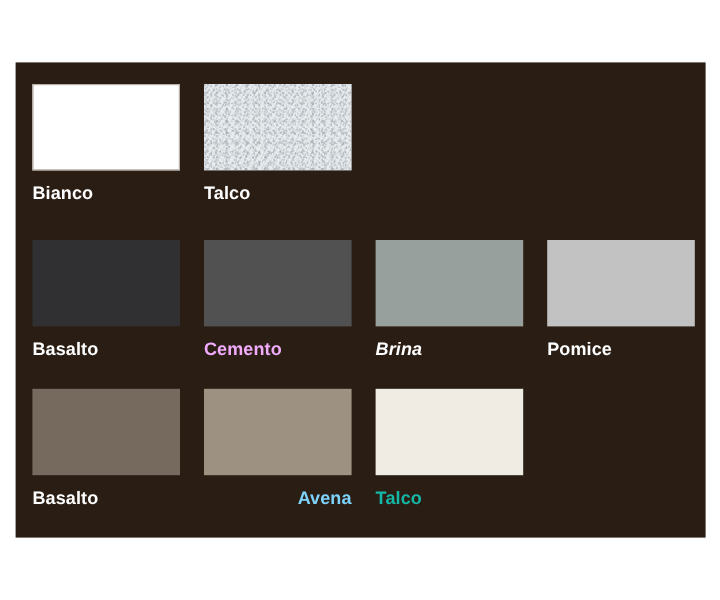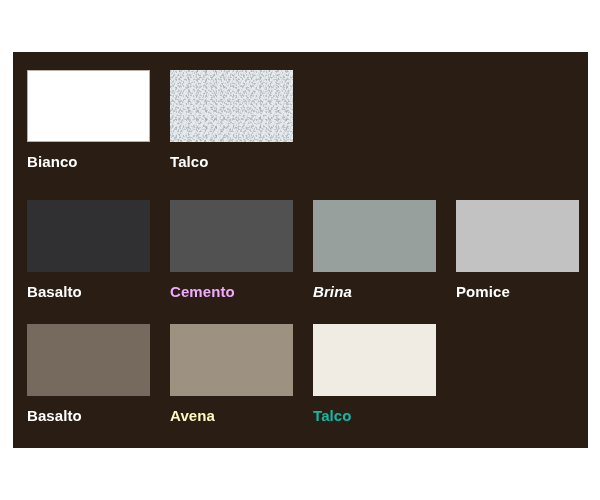--- a/index.html
+++ b/index.html
@@ -142,21 +142,21 @@
     </div>
   </div>
 
   <div class="swatch-row" id="swatch-row-3">
     <div class="swatch-cell">
       <div class="swatch-chip" style="background-color: rgb(118, 106, 94);"></div>
       <div class="swatch-label" style="color: rgb(255, 255, 255);">Basalto</div>
     </div>
     <div class="swatch-cell">
       <div class="swatch-chip" style="background-color: rgb(157, 146, 130);"></div>
-      <div class="swatch-label" style="color: #fef9c3;">Avena</div>
+      <div class="swatch-label" style="color: #7dd3fc; text-align: right;">Avena</div>
     </div>
     <div class="swatch-cell">
       <div class="swatch-chip" style="background-color: rgb(240, 236, 228);"></div>
       <div class="swatch-label" style="color: #14b8a6;">Talco</div>
     </div>
   </div>
 
 </div>
 
 </body></html>

